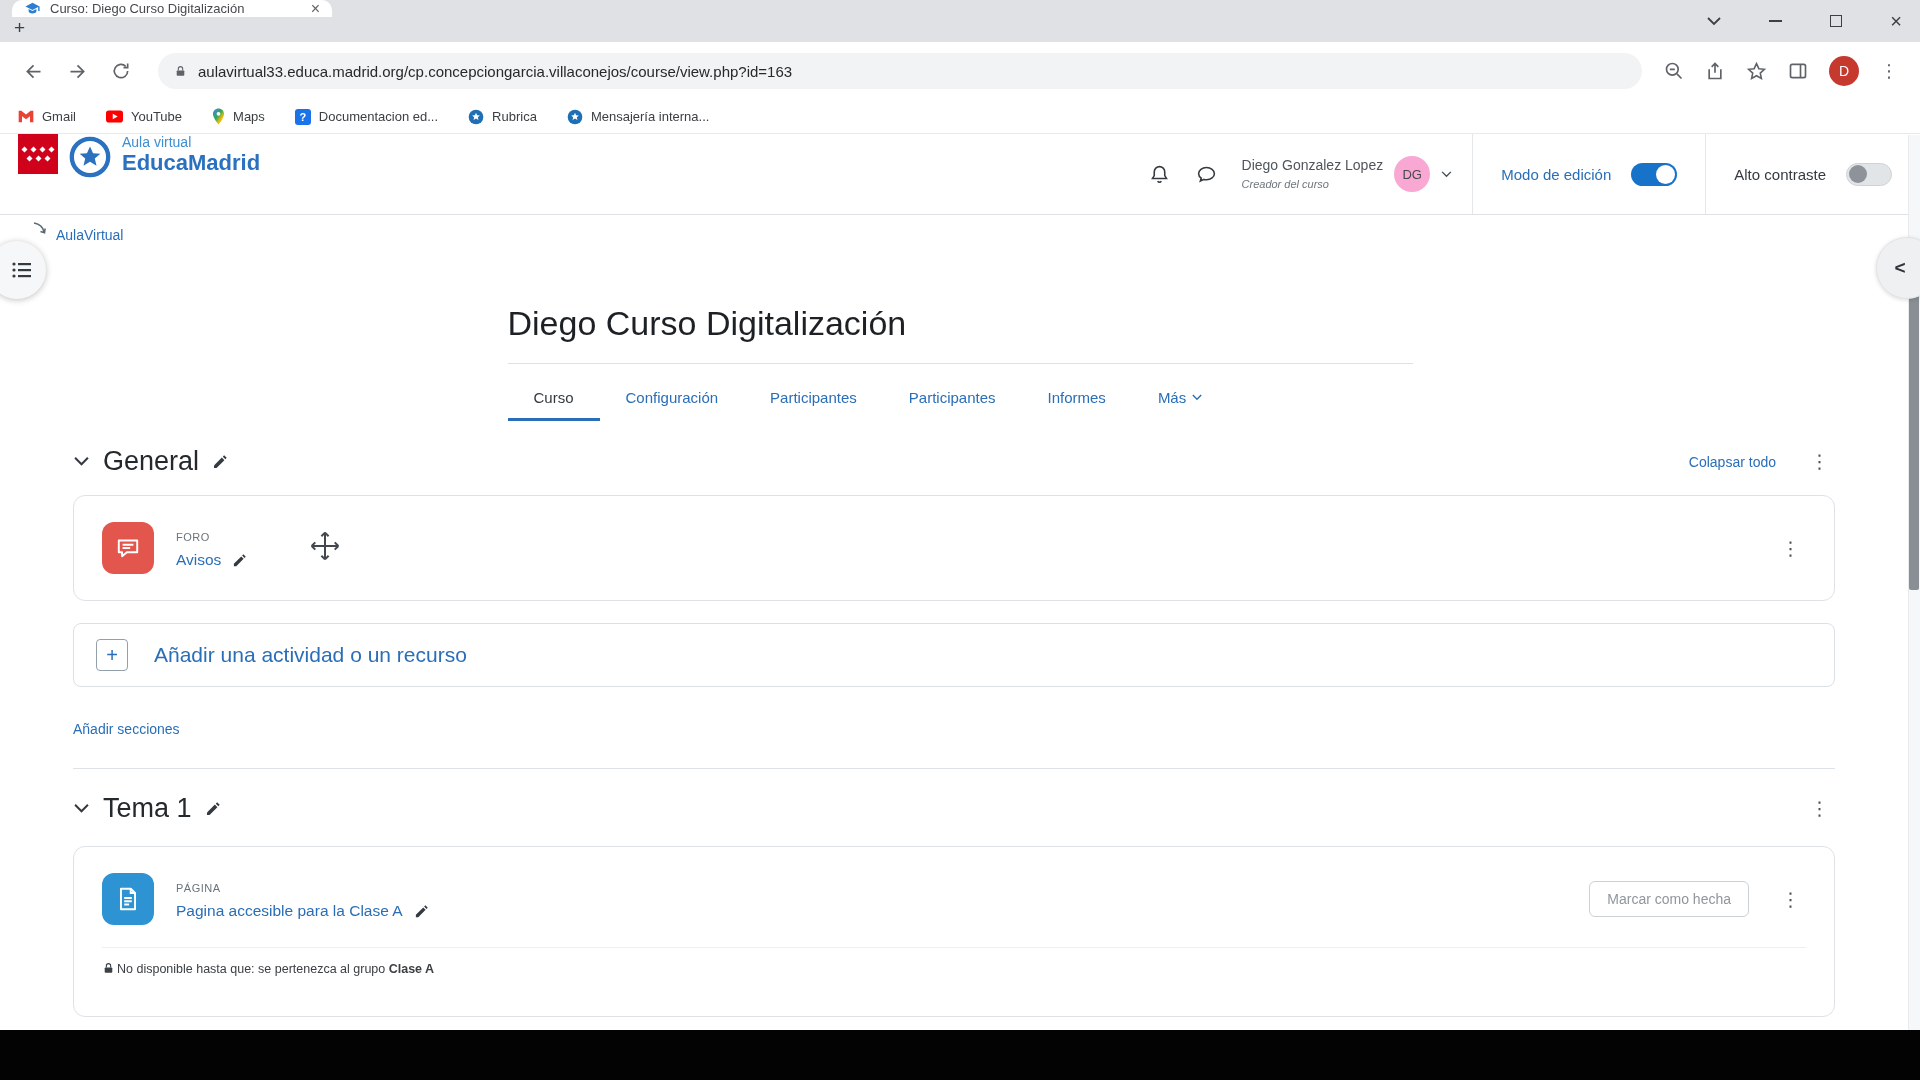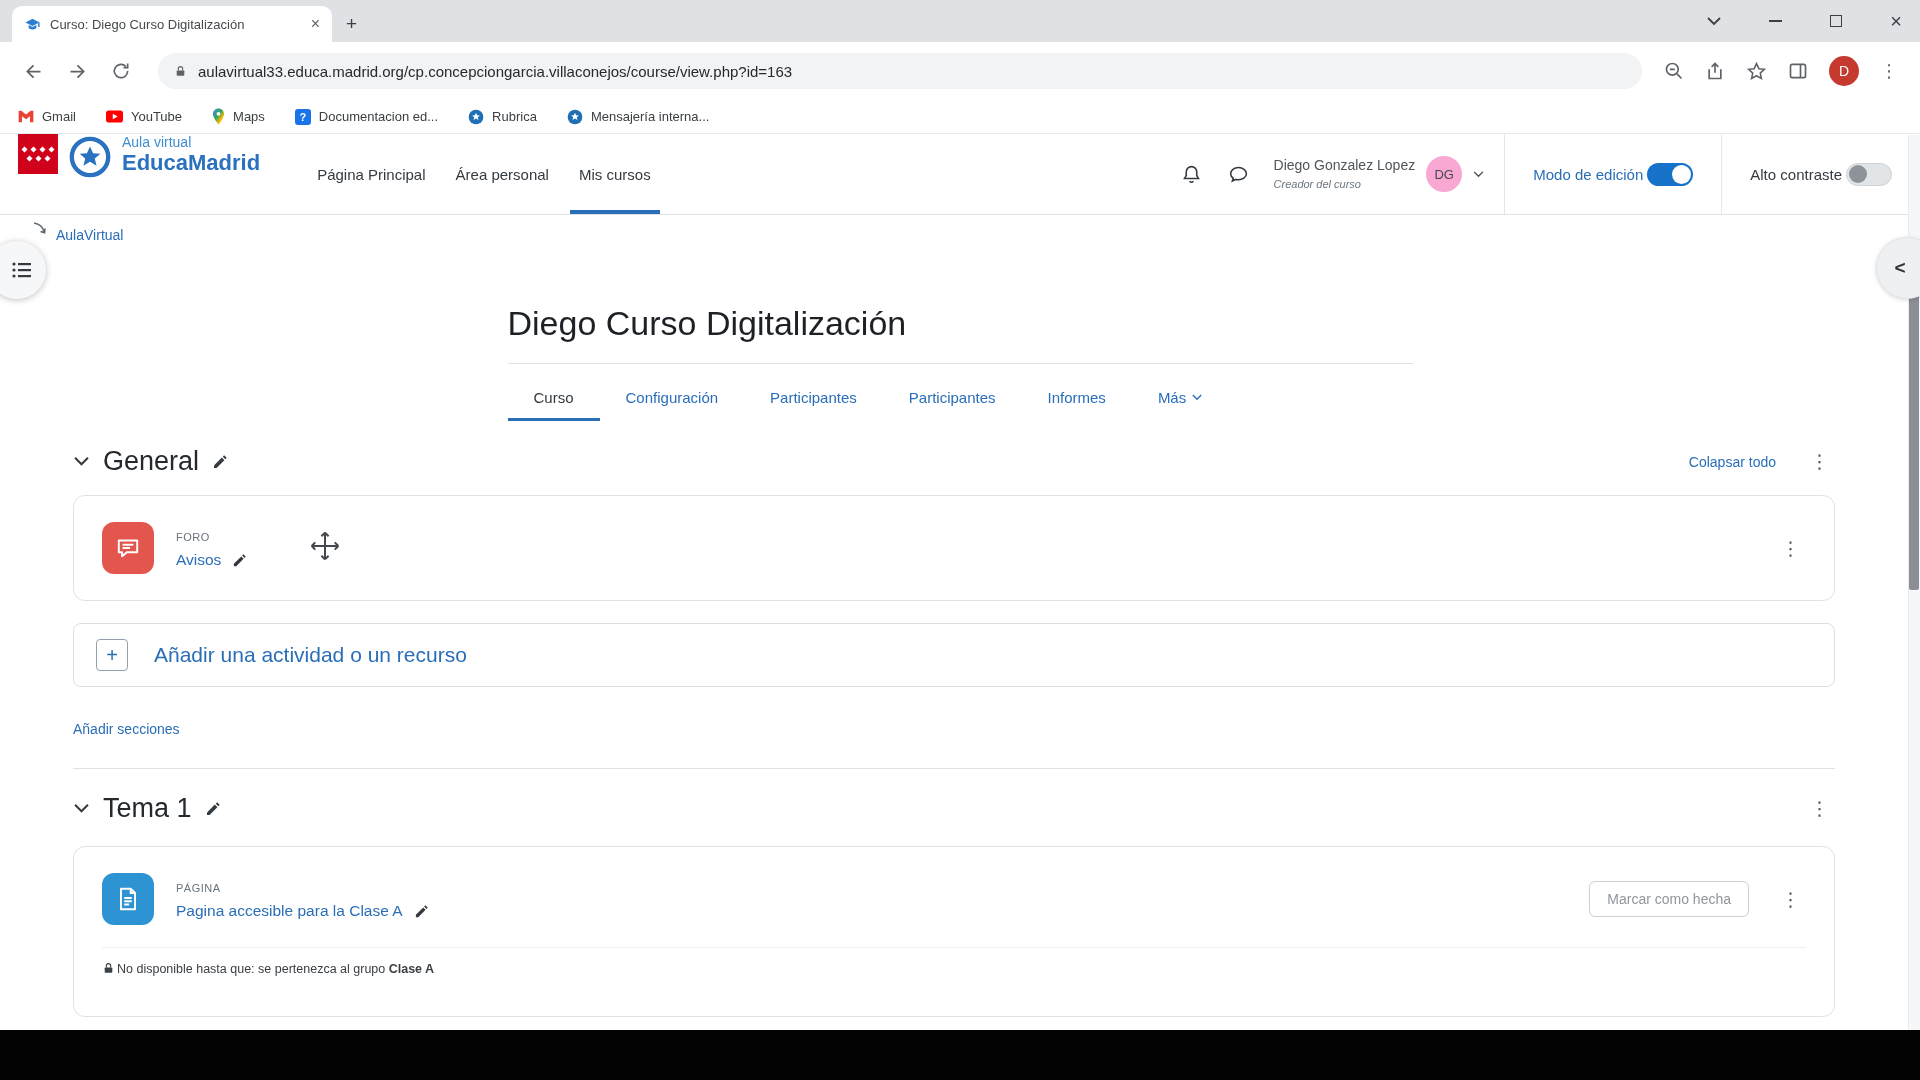--- a/index.html
+++ b/index.html
@@ -1,21 +1,21 @@
 <!DOCTYPE html>
 <html><head>
 <meta charset="utf-8">
 <style>
   * { margin:0; padding:0; box-sizing:border-box; }
   html,body { width:1920px; height:1080px; overflow:hidden; }
   body { font-family:"Liberation Sans", sans-serif; background:#fff; }
   .screen { position:relative; width:1920px; height:1080px; background:#fff; overflow:hidden; }
 
   
-  .tabstrip { height:42px; background:#dfe1e5; display:flex; align-items:flex-end; position:relative; }
+  .tabstrip { height:42px; background:#dfe1e5; display:flex; align-items:flex-start; position:relative;flex-direction:column; }
   .tab { margin-left:12px; width:320px; height:36px; background:#fff; border-radius:10px 10px 0 0;
          display:flex; align-items:center; padding:0 10px 0 12px; gap:9px; }
   .tab-title { font-size:13px; color:#45494d; white-space:nowrap; overflow:hidden; flex:1; }
   .tab-close { color:#5f6368; font-size:16px; line-height:1; padding:0 2px; }
   .newtab { margin:0 0 7px 14px; font-size:19px; color:#3c4043; }
   .win-controls { position:absolute; right:18px; top:0; height:42px; display:flex; align-items:center; gap:48px; color:#3c4043; }
   .win-min { width:13px; height:2px; background:#3c4043; display:inline-block; }
   .win-max { width:12px; height:12px; border:1.5px solid #3c4043; display:inline-block; }
   .win-close { font-size:20px; line-height:1; }
 
@@ -50,21 +50,21 @@
   .mnav-item { display:flex; align-items:center; padding:0 15px; position:relative; }
   .mnav-item.active::after { content:""; position:absolute; left:6px; right:6px; bottom:0; height:4px; background:#2a6eb8; }
   .mright { margin-left:auto; display:flex; align-items:stretch; }
   .hd-ic { display:flex; align-items:center; padding:0 13px; }
   .userblock { display:flex; align-items:center; gap:11px; padding:0 20px 0 12px; }
   .uname { font-size:14px; color:#50565c; line-height:1.3; }
   .urole { font-size:11px; font-style:italic; color:#6c757d; }
   .dg { width:36px; height:36px; border-radius:50%; background:#f9a8d4; color:#46494c; font-size:13px;
         display:flex; align-items:center; justify-content:center; }
   .vdiv { width:1px; background:#e4e7ea; }
-  .toggle-group { display:flex; align-items:center; gap:4px; padding:0 28px; }
+  .toggle-group { display:flex; align-items:center; gap:20px; padding:0 28px; }
   .lab-blue { color:#2a6eb8; font-size:15px; }
   .lab-dark { color:#343a40; font-size:15px; }
   .switch { width:46px; height:23px; border-radius:12px; position:relative; }
   .switch.on { background:#1673c9; }
   .switch.on .knob { position:absolute; right:2px; top:2px; width:19px; height:19px; border-radius:50%; background:#fff; }
   .switch.off { background:#e2e5e8; border:1px solid #ced3d7; }
   .switch.off .knob { position:absolute; left:2px; top:1.5px; width:18px; height:18px; border-radius:50%; background:#8d9399; }
 
   
   .content { position:relative; height:865px; background:#fff; }
@@ -259,25 +259,20 @@
       </span>
       <svg width="46" height="46" viewBox="0 0 48 48">
         <circle cx="24" cy="24" r="19" fill="none" stroke="#2a71bf" stroke-width="4.5"></circle>
         <path d="M24 13l3.2 7 7.6.6-5.8 5 1.8 7.4L24 29l-6.8 4 1.8-7.4-5.8-5 7.6-.6z" fill="#2a71bf"></path>
       </svg>
       <span class="brandtext">
         <span class="brand-small">Aula virtual</span>
         <span class="brand-large">EducaMadrid</span>
       </span>
     </div>
-    <nav class="mnav">
-      <span class="mnav-item">Página Principal</span>
-      <span class="mnav-item">Área personal</span>
-      <span class="mnav-item active">Mis cursos</span>
-    </nav>
     <div class="mright">
       <span class="hd-ic">
         <svg width="21" height="21" viewBox="0 0 24 24">
             <path d="M12 3a6 6 0 0 0-6 6v4.2L4 16.5h16L18 13.2V9a6 6 0 0 0-6-6z" fill="none" stroke="#343a40" stroke-width="1.8"></path>
             <path d="M10 19.5a2.2 2.2 0 0 0 4 0" fill="none" stroke="#343a40" stroke-width="1.8"></path>
           </svg>
       </span>
       <span class="hd-ic">
         <svg width="21" height="21" viewBox="0 0 24 24">
             <path d="M12 4c5 0 9 3.1 9 7s-4 7-9 7c-1 0-2-.1-2.9-.4L5 19.4l1-3.3C4.2 14.8 3 13 3 11c0-3.9 4-7 9-7z" fill="none" stroke="#343a40" stroke-width="1.8"></path>

